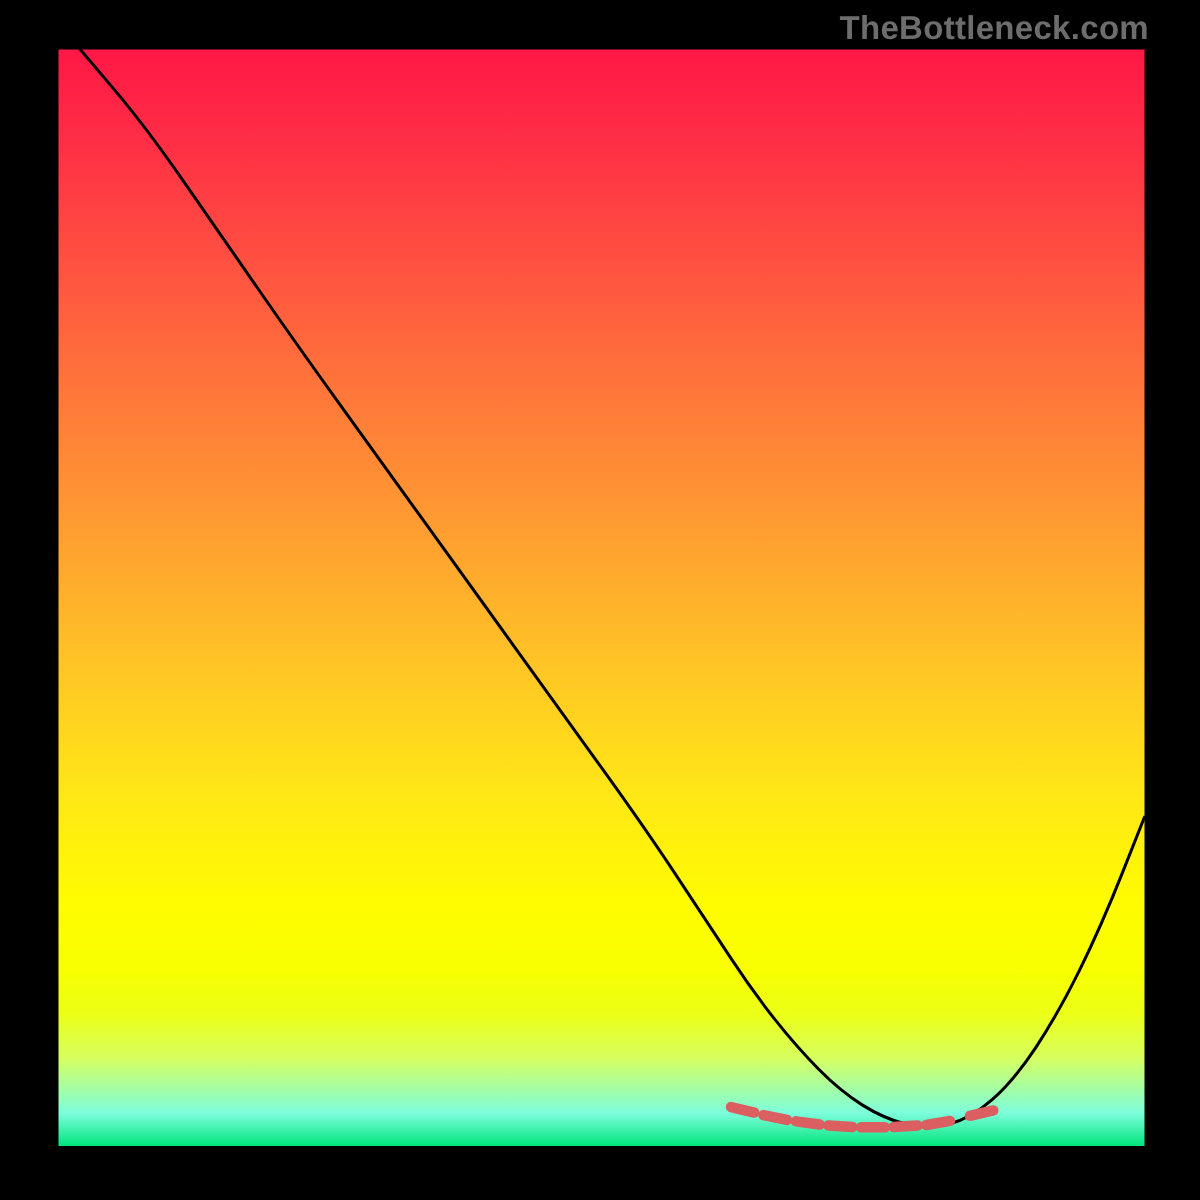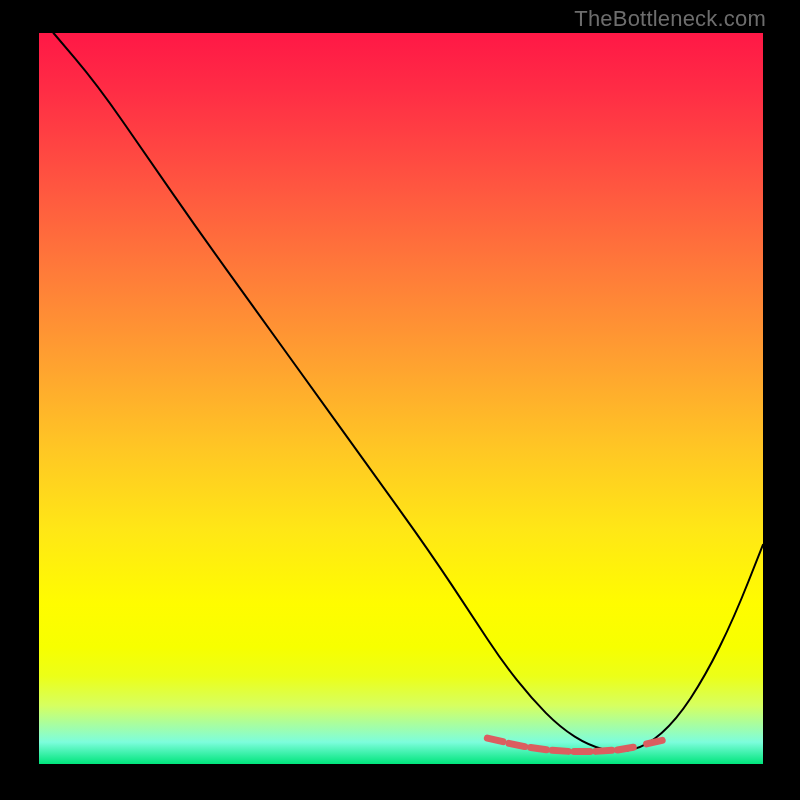--- a/index.html
+++ b/index.html
@@ -59,21 +59,21 @@
     stroke: #db5e60;
     stroke-width: 7;
     stroke-linecap: round;
   }
   .watermark {
     position: absolute;
     top: 6px;
     right: 34px;
     color: #6d6d6d;
     font-size: 22px;
-    font-weight: 400;
+    font-weight: 700;
     letter-spacing: 0.2px;
   }
 </style>
 </head>
 <body>
 
 <div class="frame">
   <div class="watermark">TheBottleneck.com</div>
 
   <div class="plot-area">

